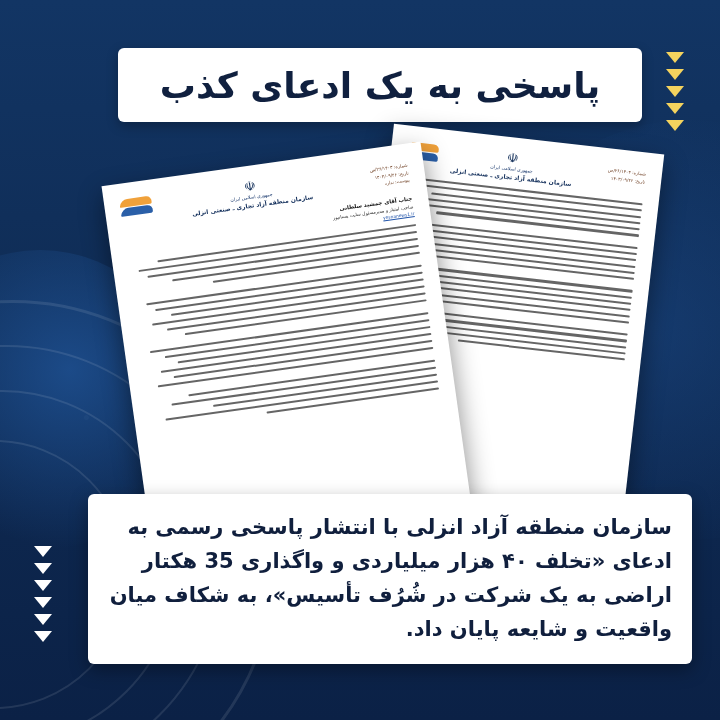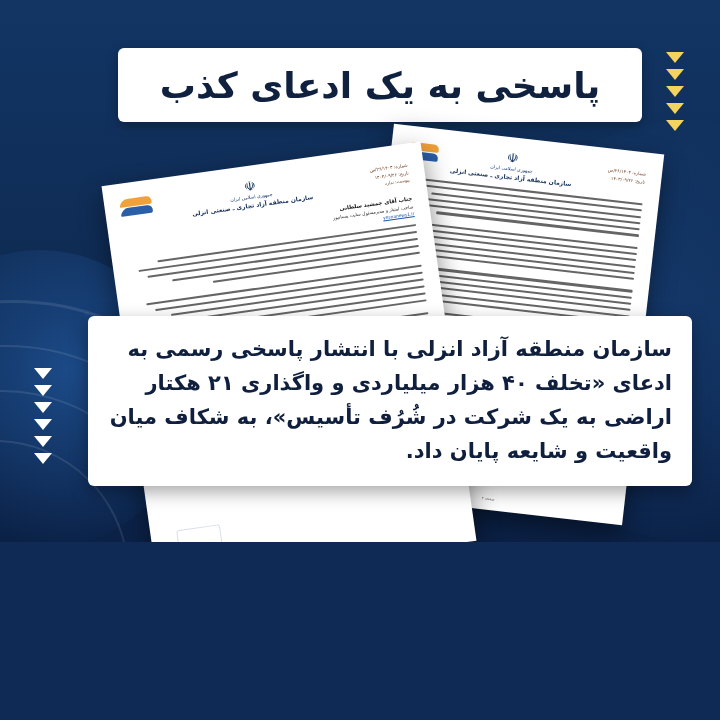--- a/index.html
+++ b/index.html
@@ -10,21 +10,21 @@
     width: 720px;
     height: 720px;
     overflow: hidden;
     font-family: "DejaVu Sans", "Liberation Sans", sans-serif;
     background: #0f2b55;
   }
 
   .poster {
     position: relative;
     width: 720px;
-    height: 542px;
+    height: 720px;
     background:
       radial-gradient(circle at 12% 58%, rgba(255,255,255,0.06) 0 2px, transparent 3px),
       linear-gradient(180deg, #123564 0%, #0f2c55 45%, #0b2146 100%);
     overflow: hidden;
   }
 
   
   .swirl {
     position: absolute;
     border-radius: 50%;
@@ -384,16 +384,16 @@
   <div class="chev-col bottom-left">
     <div class="chev white"></div>
     <div class="chev white"></div>
     <div class="chev white"></div>
     <div class="chev white"></div>
     <div class="chev white"></div>
     <div class="chev white"></div>
   </div>
 
   <div class="caption">
-    <p>سازمان منطقه آزاد انزلی با انتشار پاسخی رسمی به ادعای «تخلف ۴۰ هزار میلیاردی و واگذاری ۲۱ هکتار اراضی به یک شرکت در شُرُف تأسیس»، به شکاف میان واقعیت و شایعه پایان داد.</p>
+    <p>سازمان منطقه آزاد انزلی با انتشار پاسخی رسمی به ادعای «تخلف ۴۰ هزار میلیاردی و واگذاری 35 هکتار اراضی به یک شرکت در شُرُف تأسیس»، به شکاف میان واقعیت و شایعه پایان داد.</p>
   </div>
 
 </div>
 
 </body></html>

